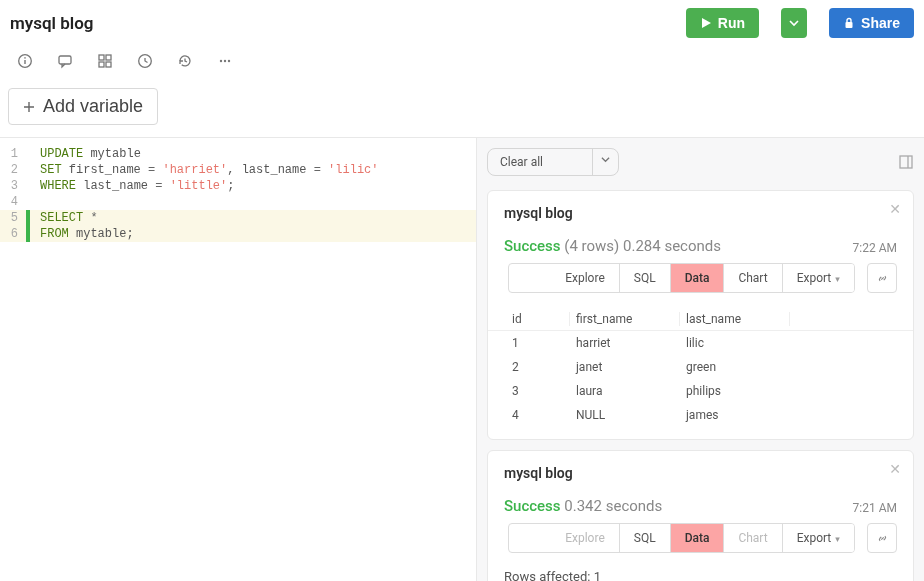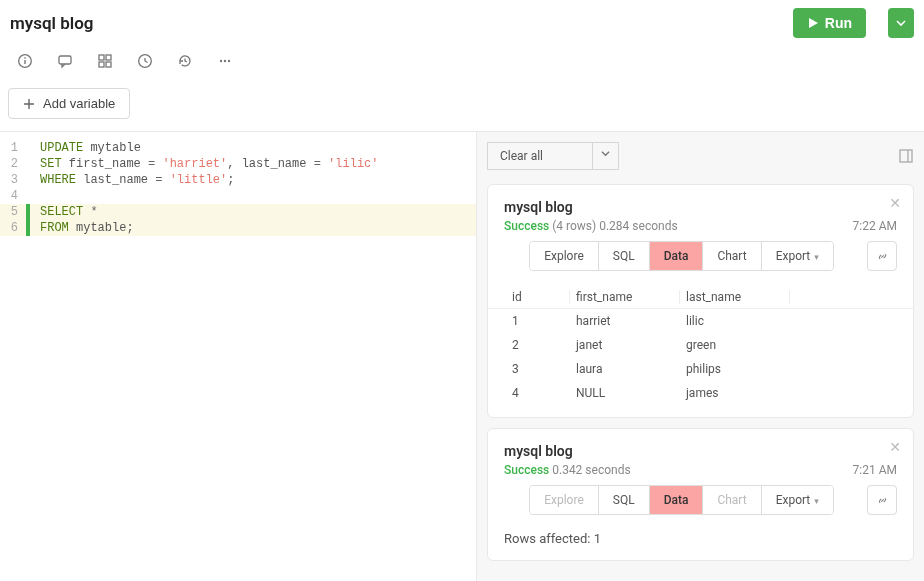--- a/index.html
+++ b/index.html
@@ -53,21 +53,21 @@
     justify-content: center;
   }
   .add-var {
     margin: 8px 8px 0 8px;
     display: inline-flex;
     align-items: center;
     gap: 8px;
     border: 1px solid #d9d9d9;
     border-radius: 4px;
     padding: 7px 14px;
-    font-size: 13px;
+    font-size: 18px;
     color: #444;
     cursor: pointer;
     background: #fff;
   }
   .hr { border-top: 1px solid #e8e8e8; margin-top: 12px; }
   .main {
     display: flex;
     height: calc(100% - 118px);
   }
   .editor {
@@ -112,21 +112,21 @@
   .results-top {
     display: flex;
     align-items: center;
     gap: 6px;
     padding: 10px 10px 8px 10px;
     justify-content: space-between;
   }
   .clear-btn {
     display: inline-flex;
     border: 1px solid #d6d6d6;
-    border-radius: 0;
+    border-radius: 8px;
     overflow: hidden;
     gap: 37px;
   }
   .clear-btn span {
     padding: 6px 12px;
     font-size: 12px;
     color: #555;
     cursor: pointer;
   }
   .clear-btn .chev {
@@ -140,21 +140,21 @@
     border: 1px solid #e8e8e8;
     border-radius: 6px;
     margin: 6px 10px 10px 10px;
     position: relative;
   }
   .card-head {
     padding: 14px 16px 8px 16px;
     position: relative;
   }
   .card-title { font-size: 14px; font-weight: 600; color:#333; }
-  .card-status { margin-top: 4px; font-size: 12px; color:#888; }
+  .card-status { margin-top: 16px; font-size: 15px; color:#888; }
   .success { color:#3cb44b; font-weight:500; }
   .card-time {
     position: absolute;
     right: 16px;
     bottom: 8px;
     font-size: 12px;
     color: #888;
   }
   .card-close {
     position: absolute;
@@ -163,20 +163,21 @@
     cursor: pointer;
     font-size: 14px;
   }
   .tabwrap {
     display: inline-flex;
     border: 1px solid #dcdcdc;
     border-radius: 4px;
     overflow: hidden;
     margin-left: auto;
     margin-right: auto;
+    padding-left: 42px;
   }
   .tab {
     padding: 7px 14px;
     font-size: 12px;
     color: #555;
     border-right: 1px solid #dcdcdc;
     cursor: pointer;
     background:#fff;
   }
   .tab:last-child { border-right: none; }
@@ -235,20 +236,27 @@
     <button class="btn btn-green">
       <svg width="12" height="12" viewBox="0 0 12 12">
           <path d="M2 1 L11 6 L2 11 Z" fill="#fff"></path>
         </svg>
       <span>Run</span>
     </button>
     <button class="btn btn-green-chev">
       <svg width="10" height="10" viewBox="0 0 10 10">
           <path d="M1 3 L5 7 L9 3" stroke="#fff" stroke-width="1.6" fill="none"></path>
         </svg>
+    </button>
+    <button class="btn btn-blue">
+      <svg width="12" height="12" viewBox="0 0 12 12">
+          <rect x="2.5" y="5" width="7" height="6" rx="1" fill="#fff"></rect>
+          <path d="M4 5 V3.5 a2 2 0 0 1 4 0 V5" stroke="#fff" stroke-width="1.4" fill="none"></path>
+        </svg>
+      <span>Share</span>
     </button>
   </div>
 </div>
 
 <div class="toolbar">
   <span class="ticon">
     <svg width="16" height="16" viewBox="0 0 16 16">
         <circle cx="8" cy="8" r="6.3" stroke="#777" stroke-width="1.3" fill="none"></circle>
         <rect x="7.3" y="7" width="1.4" height="4" fill="#777"></rect>
         <rect x="7.3" y="4.2" width="1.4" height="1.4" fill="#777"></rect>

